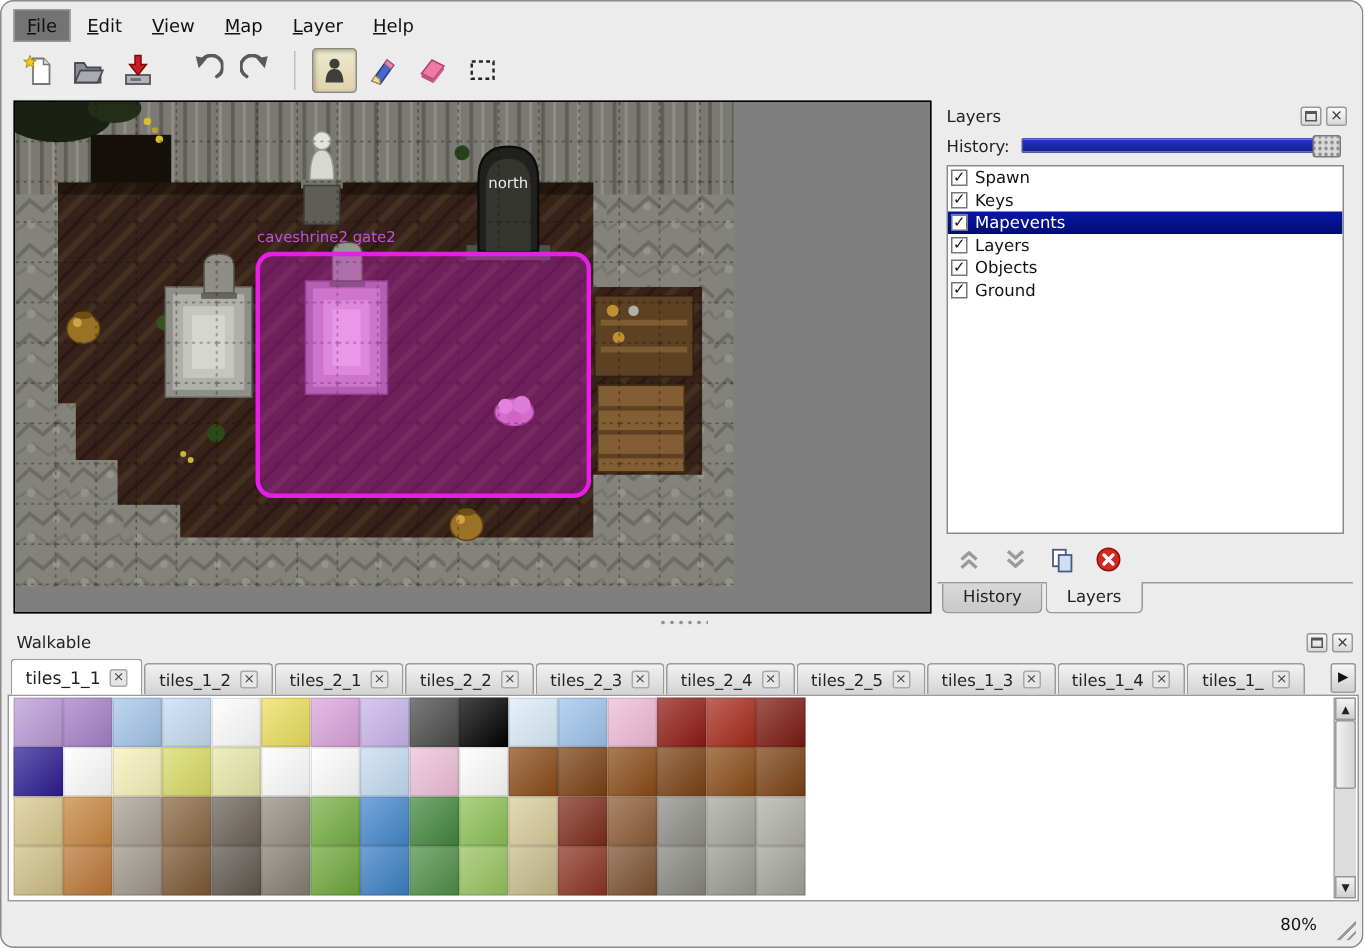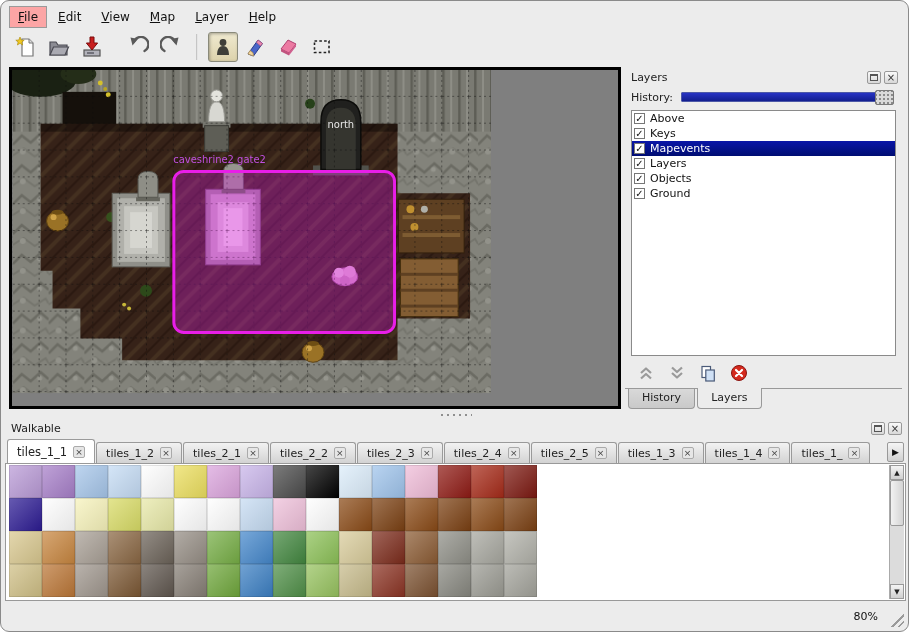--- a/index.html
+++ b/index.html
@@ -5,31 +5,31 @@
   * { box-sizing: border-box; margin: 0; padding: 0; }
   html,body { background:#ffffff; font-family:"DejaVu Sans", sans-serif; }
   .window {
     position:relative; width:909px; height:632px;
     background:#ececec; border:1px solid #8a8a8a; border-radius:9px;
     overflow:hidden;
   }
   
   .menubar { position:absolute; top:5px; left:8px; height:22px; display:flex; align-items:center; font-size:12px; color:#111; }
   .menu-item { padding:3px 8px; margin-right:2px; border:1px solid transparent; cursor:default; }
-  .menu-item.focused { border:1px solid #9a9a9a; background:#fca5a5; }
+  .menu-item.focused { border:1px solid #9a9a9a; background:#737373; }
   .menu-item u { text-decoration:underline; }
   
   .toolbar { position:absolute; top:28px; left:10px; height:36px; display:flex; align-items:center; gap:3px; }
   .tbtn { width:30px; height:30px; border:1px solid transparent; border-radius:3px; background:transparent; display:flex; align-items:center; justify-content:center; padding:0; }
   .tbtn svg { width:22px; height:22px; }
   .tbtn.active { border:1px solid #8a8a7a; background:linear-gradient(#efe9cf,#ddd3ac); box-shadow:inset 1px 1px 3px rgba(0,0,0,0.3); }
   .tsep { width:2px; height:26px; background:linear-gradient(90deg,#b5b5b5,#f5f5f5); margin:0 7px; }
   .tgap { width:10px; }
   
-  .map-canvas { position:absolute; left:8px; top:66px; width:612px; height:342px; border:3px solid #000000; background:#7f7f7f; overflow:hidden; }
+  .map-canvas { position:absolute; left:8px; top:66px; width:612px; height:342px; border:1px solid #000000; background:#7f7f7f; overflow:hidden; }
   .map-canvas svg { display:block; }
   .sel-rect { fill:rgba(226,30,226,0.33); stroke:var(--selection); stroke-width:3; }
   
   .dock-title { height:17px; display:flex; align-items:center; font-size:11px; color:#222; padding:0 4px 0 6px; }
   .dock-title .spacer { flex:1; }
   .dock-btn { width:14px; height:13px; margin-left:3px; border:1px solid #999; border-radius:2px; background:linear-gradient(#fafafa,#d8d8d8); display:flex; align-items:center; justify-content:center; font-size:10px; line-height:10px; color:#333; }
   .float-glyph { width:8px; height:7px; border:1px solid #555; border-top:2px solid #555; }
   
   .layers-dock { position:absolute; left:624px; top:68px; width:277px; height:340px; display:flex; flex-direction:column; }
   .opacity-row { height:22px; display:flex; align-items:center; gap:8px; padding:0 8px 0 6px; font-size:11px; color:#222; }
@@ -287,21 +287,21 @@
     </div>
     <div class="opacity-row">
       <span>History:</span>
       <div class="slider">
         <div class="slider-handle"></div>
       </div>
     </div>
     <div class="layer-list">
         <div class="layer-row">
           <span class="checkbox">✓</span>
-          <span class="layer-name">Above</span>
+          <span class="layer-name">Spawn</span>
         </div>
         <div class="layer-row">
           <span class="checkbox">✓</span>
           <span class="layer-name">Keys</span>
         </div>
         <div class="layer-row selected">
           <span class="checkbox">✓</span>
           <span class="layer-name">Mapevents</span>
         </div>
         <div class="layer-row">

